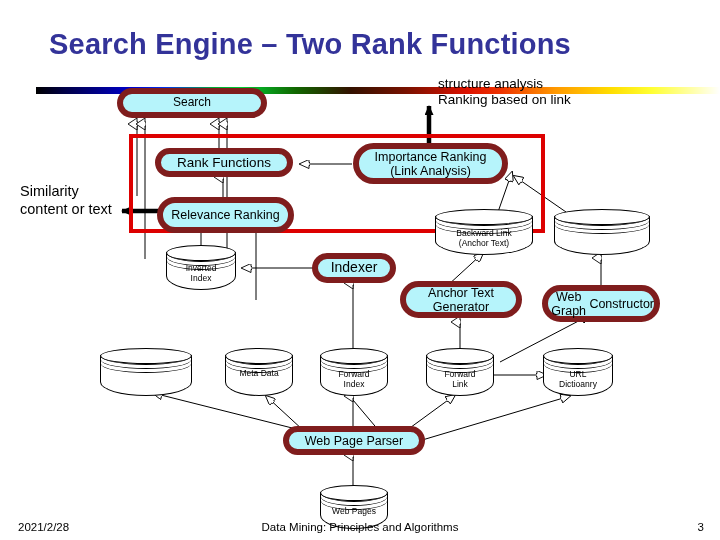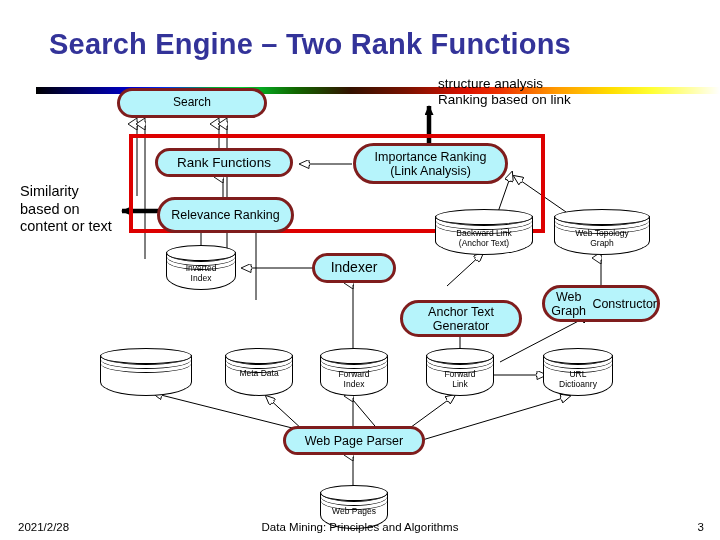--- a/index.html
+++ b/index.html
@@ -73,21 +73,21 @@
     height: 99px;
     border: 4px solid #dd0000;
     box-sizing: border-box;
   }
 
   
   .proc {
     position: absolute;
     box-sizing: border-box;
     background: #b6f4fb;
-    border: 3px solid #7f1d1d;
+    border: 6px solid #7f1d1d;
     border-radius: 999px;
     display: flex;
     align-items: center;
     justify-content: center;
     text-align: center;
     color: #000000;
     line-height: 1.12;
   }
 
   
@@ -260,21 +260,21 @@
 </div>
 
 <div class="proc" style="left:157px; top:197px; width:137px; height:36px; font-size:12.5px;">
   <span>Relevance Ranking</span>
 </div>
 
 <div class="proc" style="left:312px; top:253px; width:84px; height:30px; font-size:14px;">
   <span>Indexer</span>
 </div>
 
-<div class="proc" style="left:400px; top:300px; width:122px; height:37px; font-size:12.5px; flex-direction:column;">
+<div class="proc" style="left:400px; top:281px; width:122px; height:37px; font-size:12.5px; flex-direction:column;">
   <span>Anchor Text</span>
   <span>Generator</span>
 </div>
 
 <div class="proc" style="left:542px; top:285px; width:118px; height:37px; font-size:12.5px; flex-direction:row;">
   <span>Web Graph</span>
   <span>Constructor</span>
 </div>
 
 <div class="proc" style="left:283px; top:426px; width:142px; height:29px; font-size:12.5px;">
@@ -304,24 +304,20 @@
     <div>(Anchor Text)</div>
   </div>
 </div>
 
 <div class="cyl" style="left:554px; top:209px; width:96px; height:46px;">
   <div class="body"></div>
   <div class="lid"></div>
   <div class="rib r1"></div>
   <div class="rib r2"></div>
   <div class="rib r3"></div>
-  <div class="label">
-    <div>Web Topology</div>
-    <div>Graph</div>
-  </div>
 </div>
 
 <div class="cyl" style="left:100px; top:348px; width:92px; height:48px;">
   <div class="body"></div>
   <div class="lid"></div>
   <div class="rib r1"></div>
   <div class="rib r2"></div>
   <div class="rib r3"></div>
 </div>
 
@@ -378,21 +374,20 @@
   <div class="rib r1"></div>
   <div class="rib r2"></div>
   <div class="rib r3"></div>
   <div class="label" style="bottom:12px;">
     <div>Web Pages</div>
   </div>
 </div>
 
 <div class="annot" id="annot-similarity">
   <div>Similarity</div>
-  <div>based on</div>
   <div>content or text</div>
 </div>
 
 <div class="annot" id="annot-linkrank">
   <div>structure analysis</div>
   <div>Ranking based on link</div>
 </div>
 
 <div class="footer" id="footer-date">2021/2/28</div>
 <div class="footer" id="footer-title">Data Mining: Principles and Algorithms</div>

